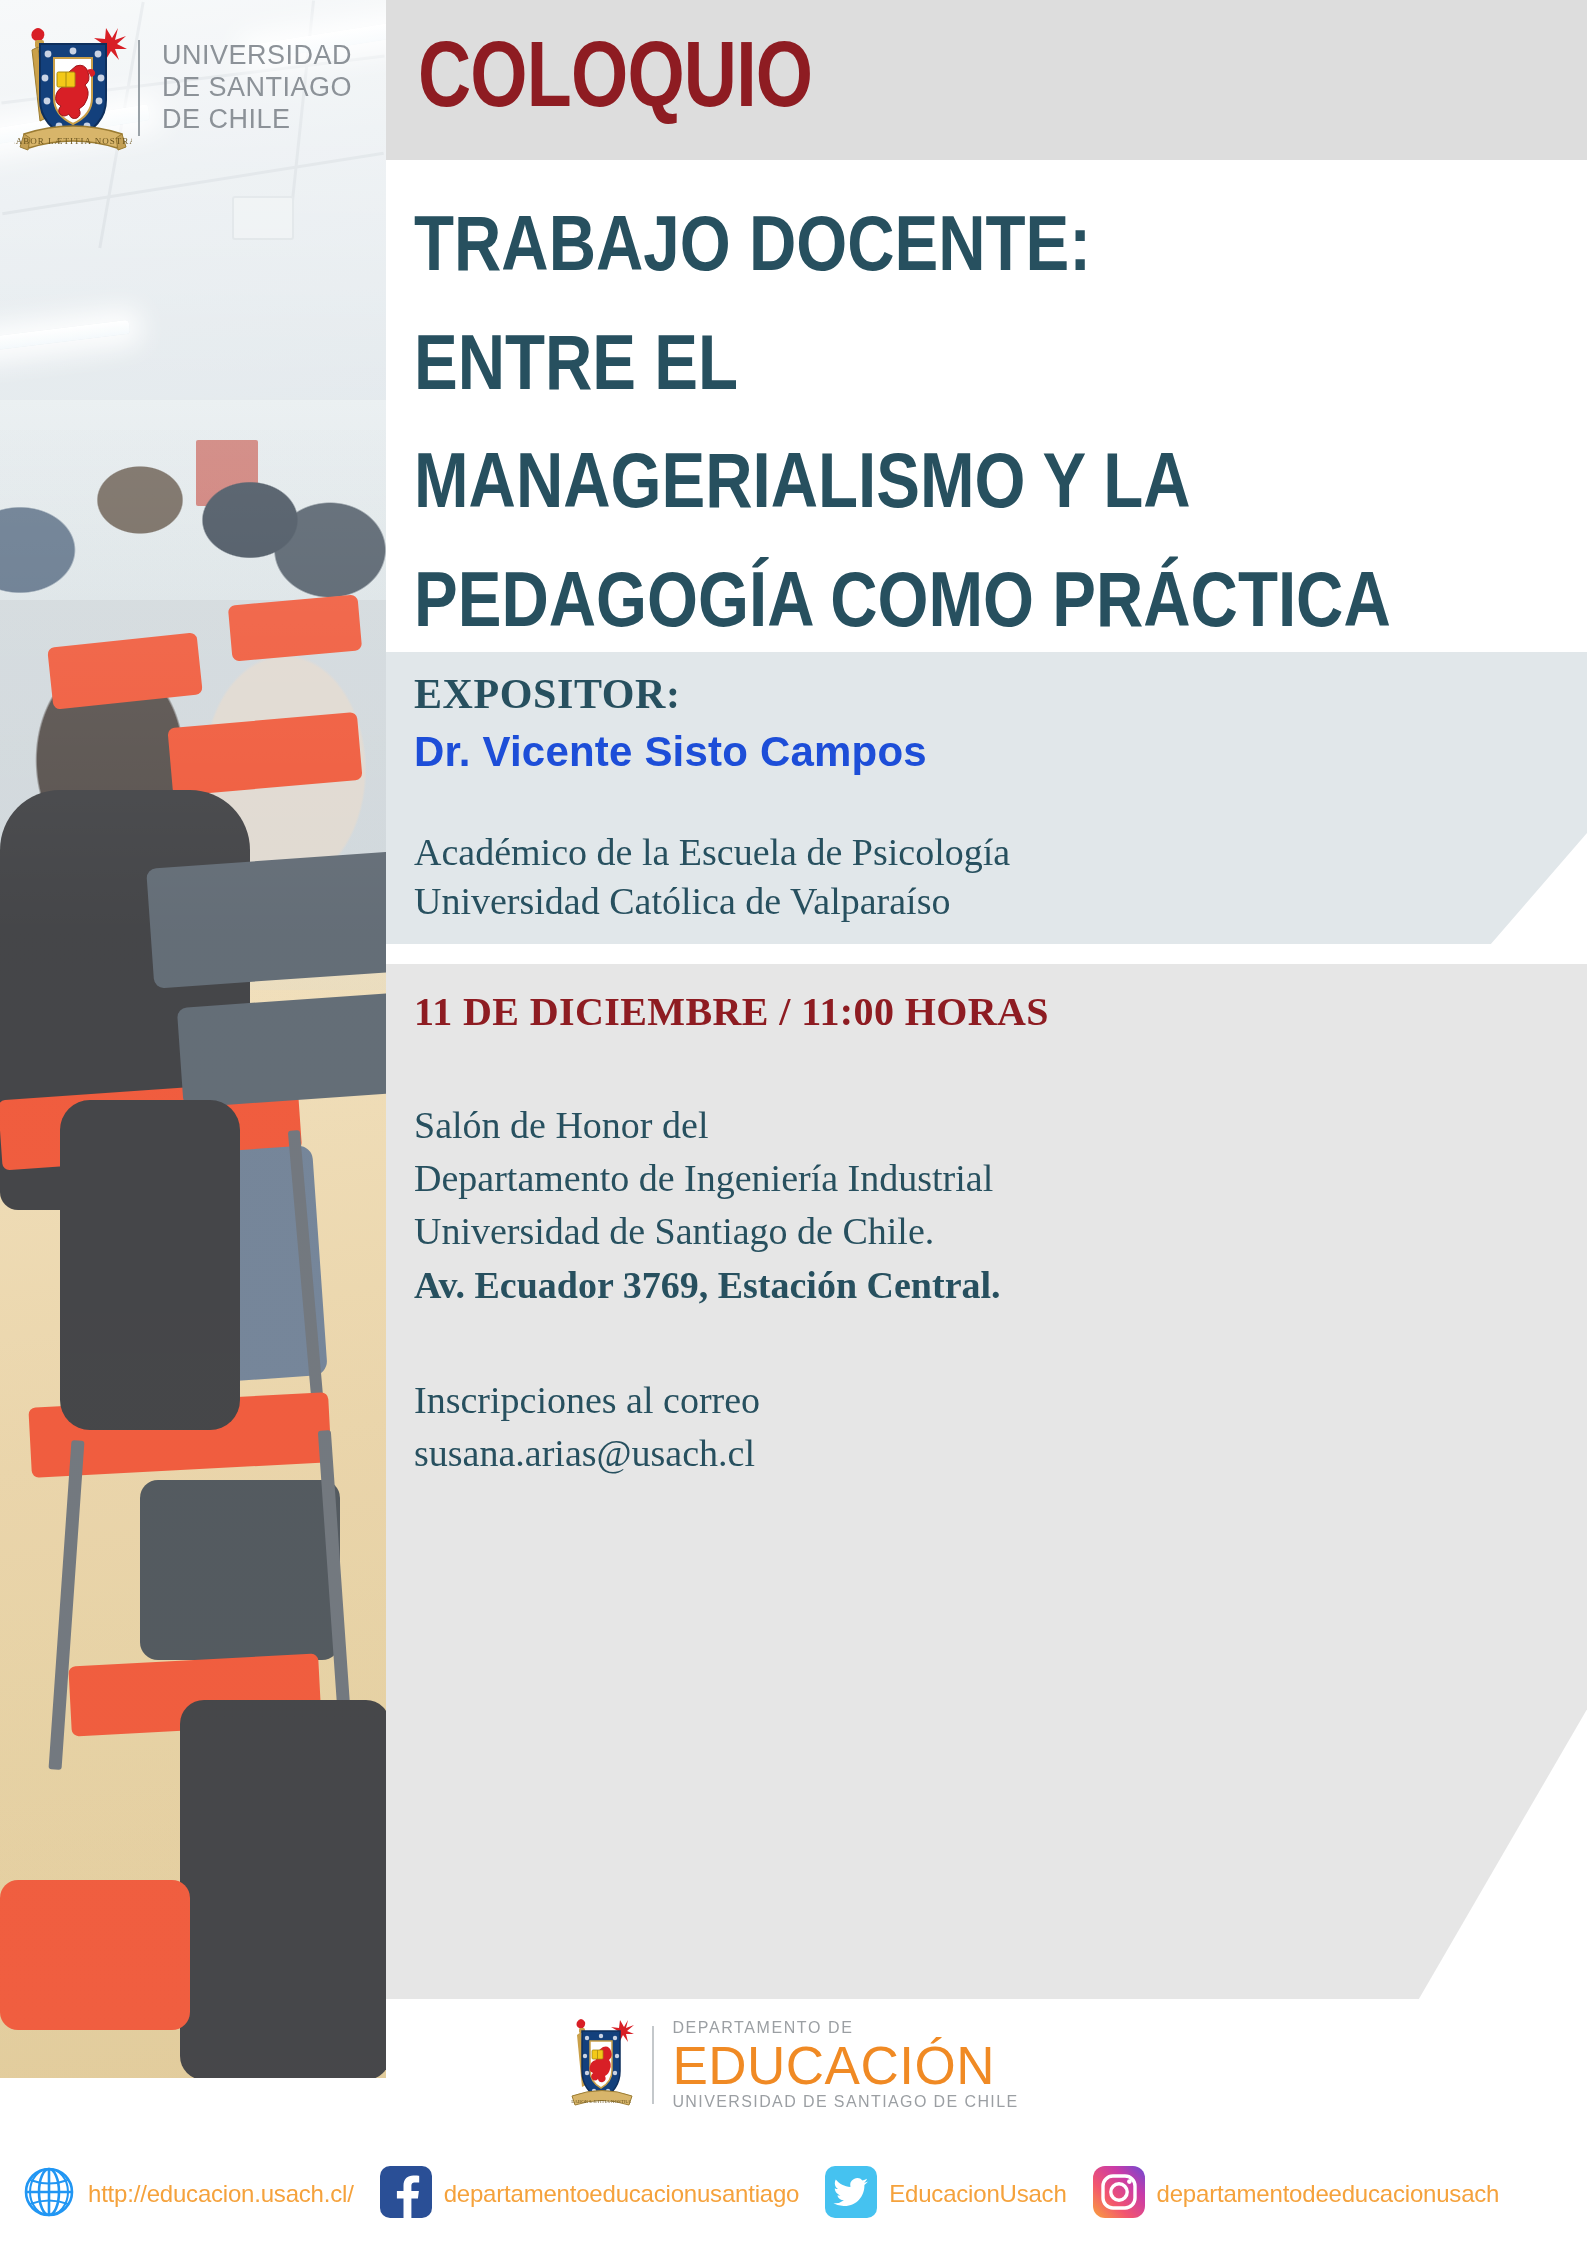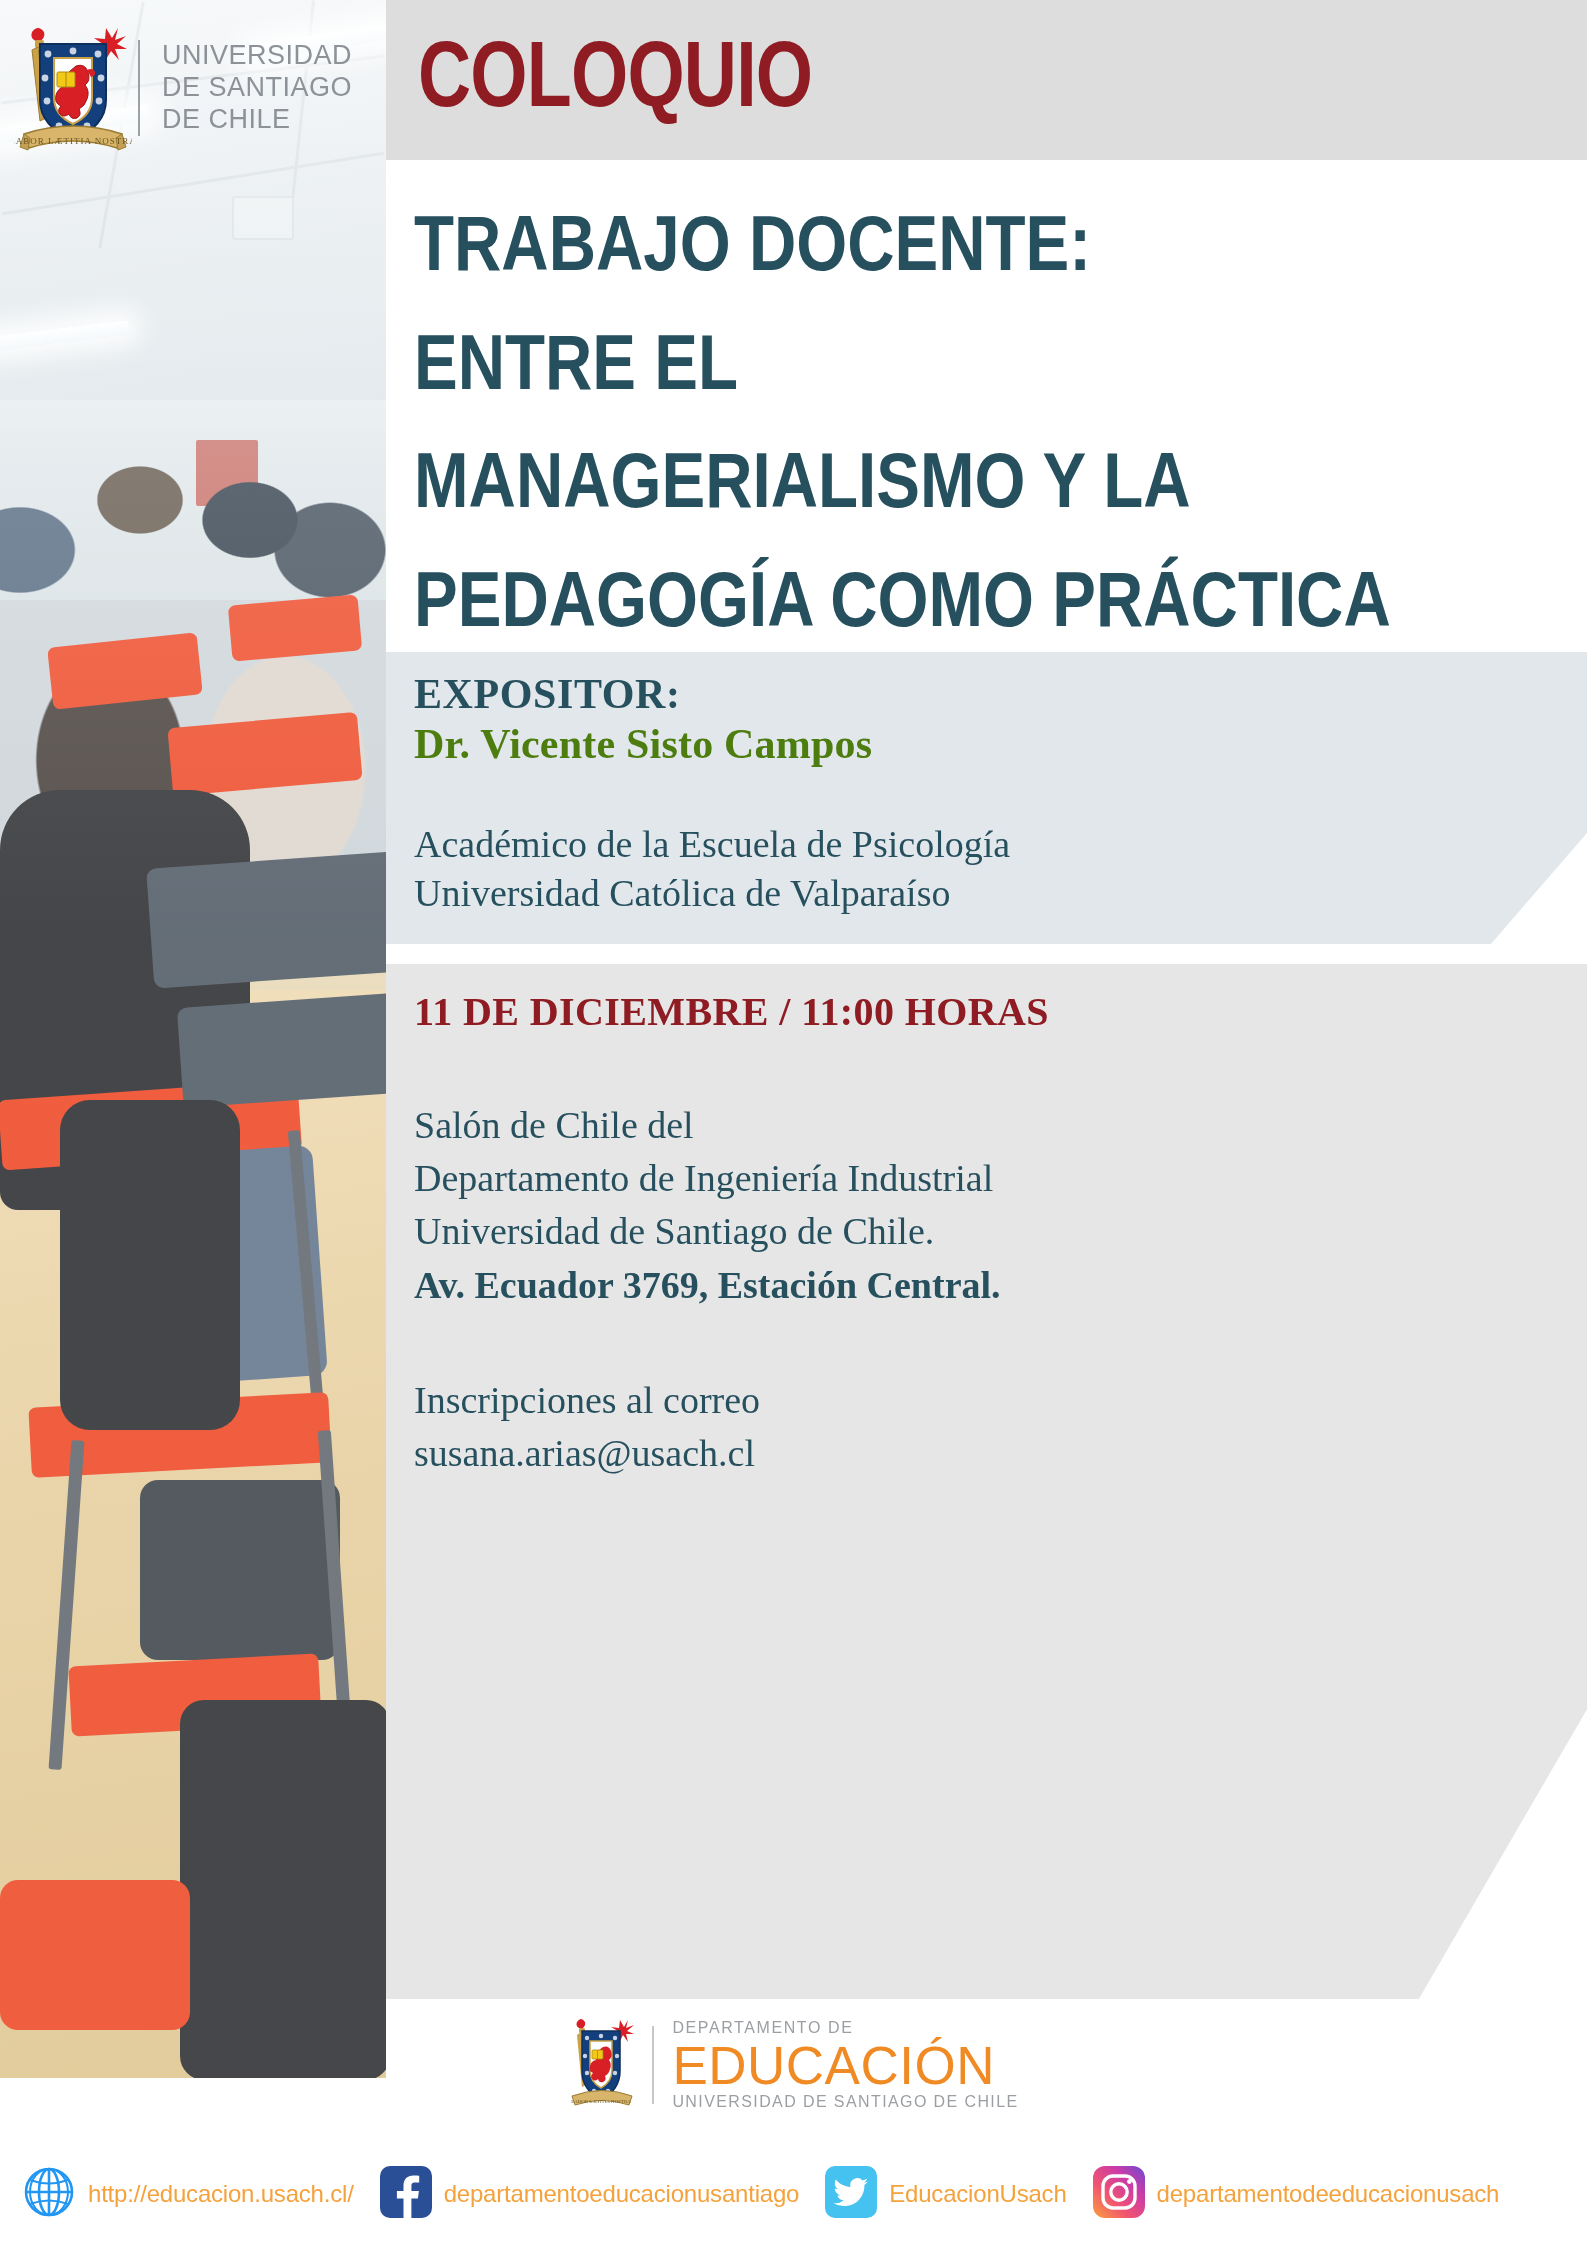--- a/index.html
+++ b/index.html
@@ -114,22 +114,22 @@
   #panel-expositor{
     top:652px; width:1201px; height:292px; background:#e1e7ea;
     clip-path:polygon(0 0, 100% 0, 100% 62%, 92% 100%, 0 100%);
   }
   .exp-inner{ position:absolute; left:28px; top:18px; width:1000px; }
   .exp-label{
     font-family:"Liberation Serif", serif; font-weight:bold;
     font-size:42px; color:#27505f; letter-spacing:.6px;
   }
   .exp-name{
-    font-family:Liberation Serif, serif; font-weight:bold;
-    font-size:42px; color:#4d7c0f; margin-top:2px; letter-spacing:.2px;
+    font-family:Liberation Sans, sans-serif; font-weight:bold;
+    font-size:42px; color:#1d4ed8; margin-top:10px; letter-spacing:.2px;
   }
   .exp-aff{
     font-family:"Liberation Serif", serif; font-size:38px;
     color:#27505f; line-height:1.28; margin-top:52px;
   }
 
   #panel-details{
     top:964px; width:1201px; height:1035px; background:#e6e6e6;
     clip-path:polygon(0 0, 100% 0, 100% 72%, 86% 100%, 0 100%);
   }
@@ -280,21 +280,21 @@
         <div>Académico de la Escuela de Psicología</div>
         <div>Universidad Católica de Valparaíso</div>
       </div>
     </div>
   </div>
 
   <div class="panel" id="panel-details">
     <div class="det-inner">
       <div class="det-date">11 DE DICIEMBRE / 11:00 HORAS</div>
       <div class="det-venue">
-        <div>Salón de Chile del</div>
+        <div>Salón de Honor del</div>
         <div>Departamento de Ingeniería Industrial</div>
         <div>Universidad de Santiago de Chile.</div>
         <div class="bold">Av. Ecuador 3769, Estación Central.</div>
       </div>
       <div class="det-insc">
         <div>Inscripciones al correo</div>
         <div>susana.arias@usach.cl</div>
       </div>
     </div>
   </div>

